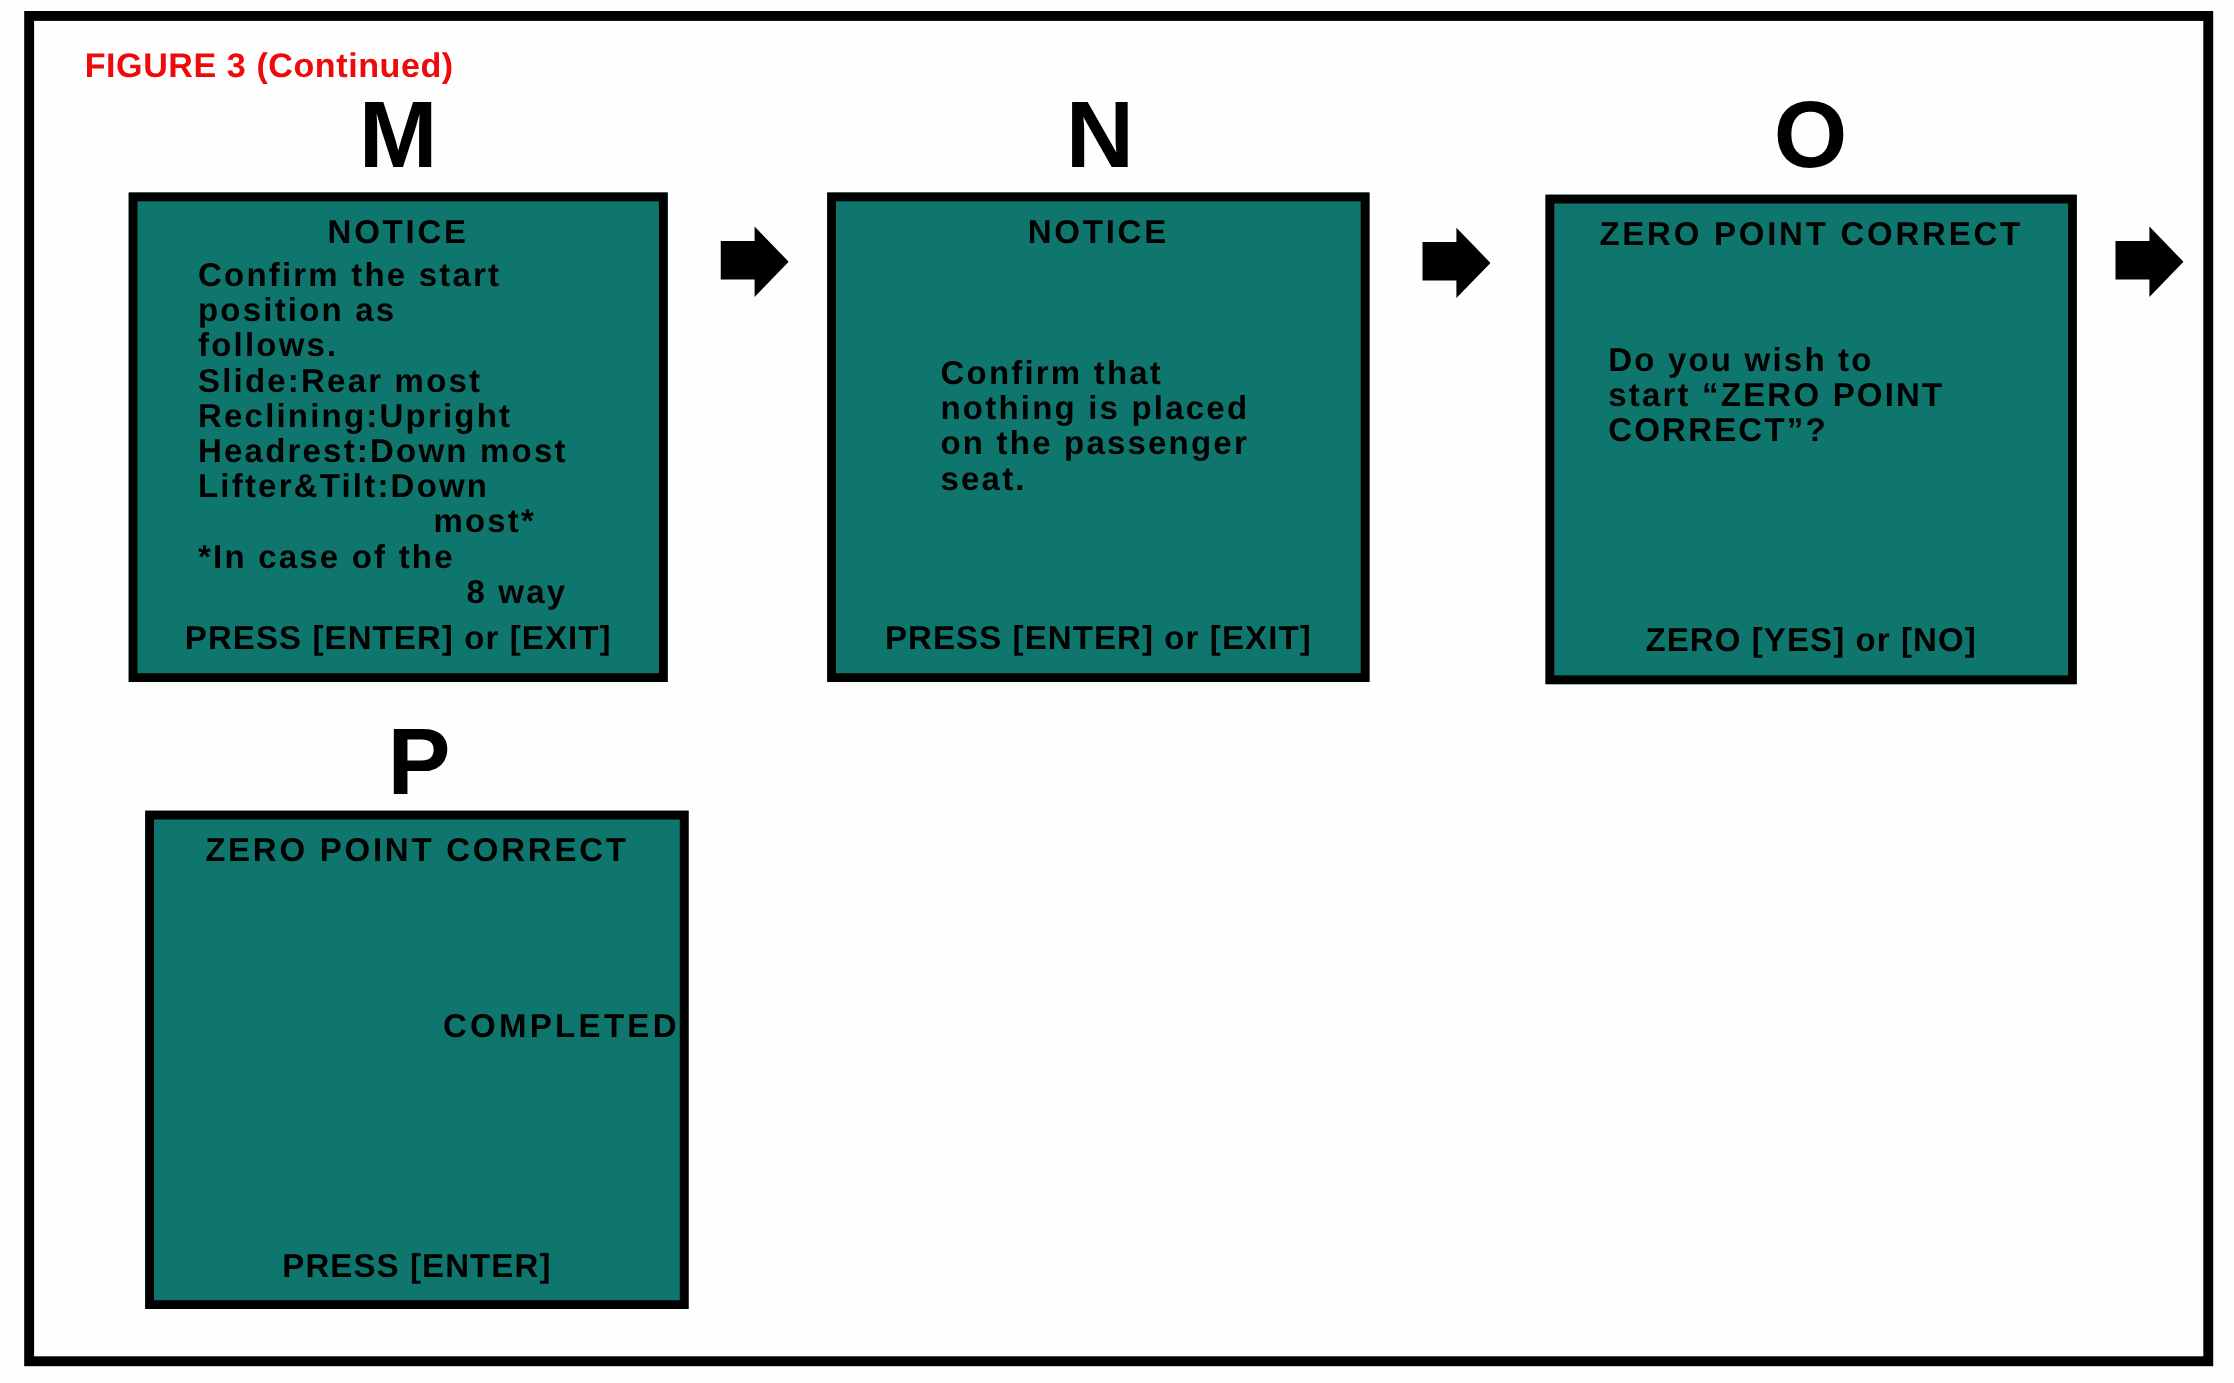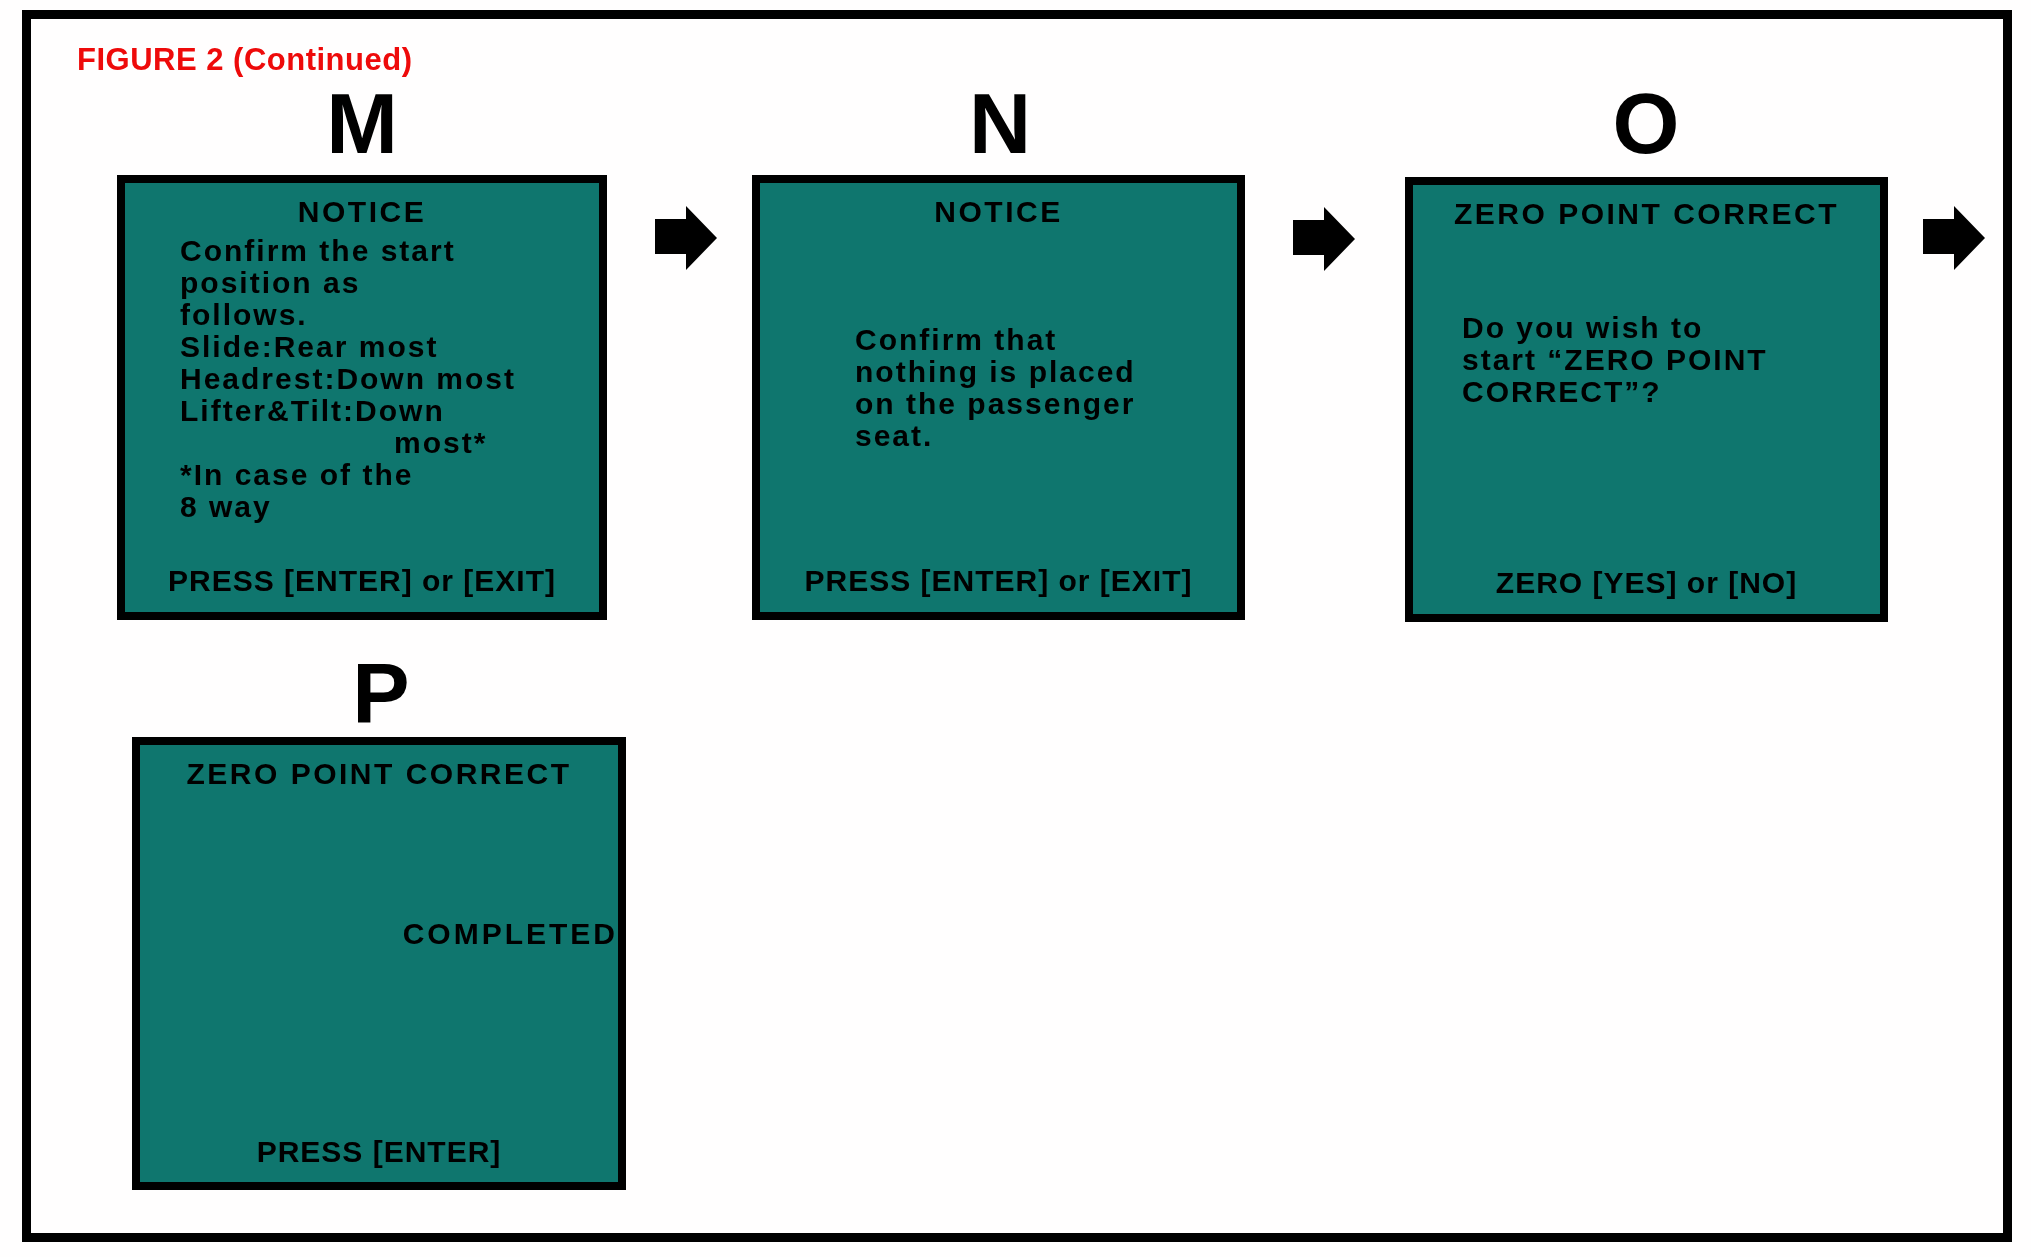--- a/index.html
+++ b/index.html
@@ -50,21 +50,21 @@
     white-space:nowrap;
   }
   .screen-footer{
     position:absolute;left:0;right:0;bottom:14px;
     text-align:center;
     font-size:30px;font-weight:bold;letter-spacing:1px;
     white-space:nowrap;
   }
   .body-line{white-space:pre;}
   .indent-most{margin-left:214px;}
-  .indent-8way{}
+  .indent-8way{margin-left:244px;}
   .centered-line{
     position:absolute;left:0;right:0;
     text-align:center;
     font-size:30px;font-weight:bold;letter-spacing:3px;
     white-space:nowrap;
   }
   .arrow{position:absolute;}
   .arrow svg{display:block;}
 
   
@@ -90,34 +90,35 @@
   #arrow-2{left:1293px;top:204px;}
   #arrow-3{left:1923px;top:203px;}
 </style>
 </head>
 <body>
 
 <div id="stage">
 
   <div class="outer-frame"></div>
 
-  <div class="figure-title">FIGURE 2 (Continued)</div>
+  <div class="figure-title">FIGURE 3 (Continued)</div>
 
   <div class="step-letter" id="letter-m">M</div>
   <div class="step-letter" id="letter-n">N</div>
   <div class="step-letter" id="letter-o">O</div>
   <div class="step-letter" id="letter-p">P</div>
 
   <div class="screen-box" id="box-m">
     <div class="screen-heading">NOTICE</div>
     <div class="screen-body">
       <div class="body-line">Confirm the start</div>
       <div class="body-line">position as</div>
       <div class="body-line">follows.</div>
       <div class="body-line">Slide:Rear most</div>
+      <div class="body-line">Reclining:Upright</div>
       <div class="body-line">Headrest:Down most</div>
       <div class="body-line">Lifter&amp;Tilt:Down</div>
       <div class="body-line indent-most">most*</div>
       <div class="body-line">*In case of the</div>
       <div class="body-line indent-8way">8 way</div>
     </div>
     <div class="screen-footer">PRESS [ENTER] or [EXIT]</div>
   </div>
 
   <div class="arrow" id="arrow-1">

